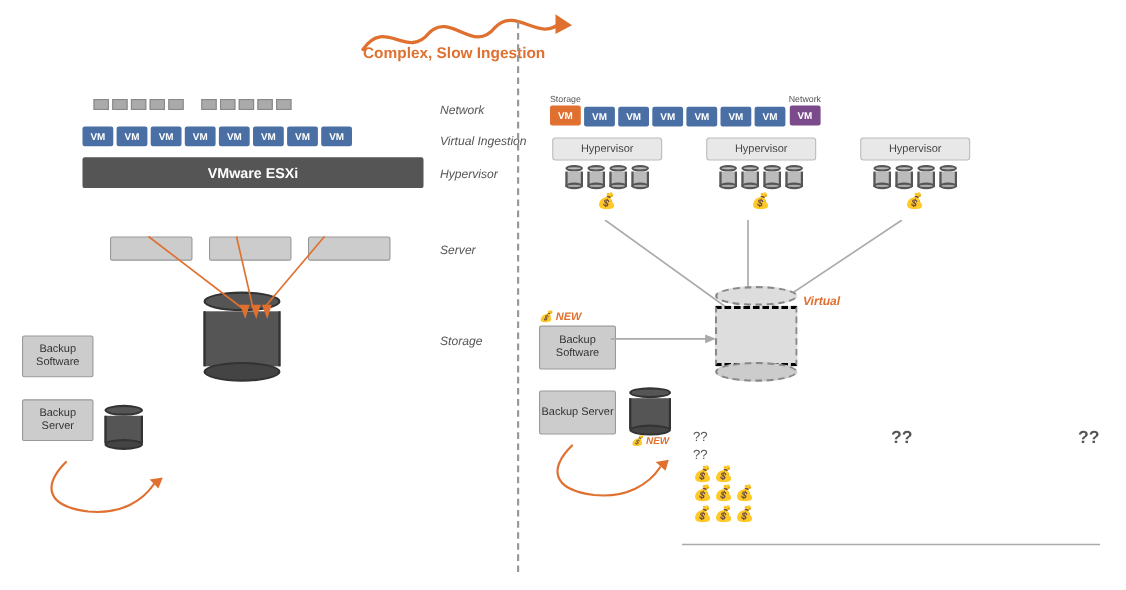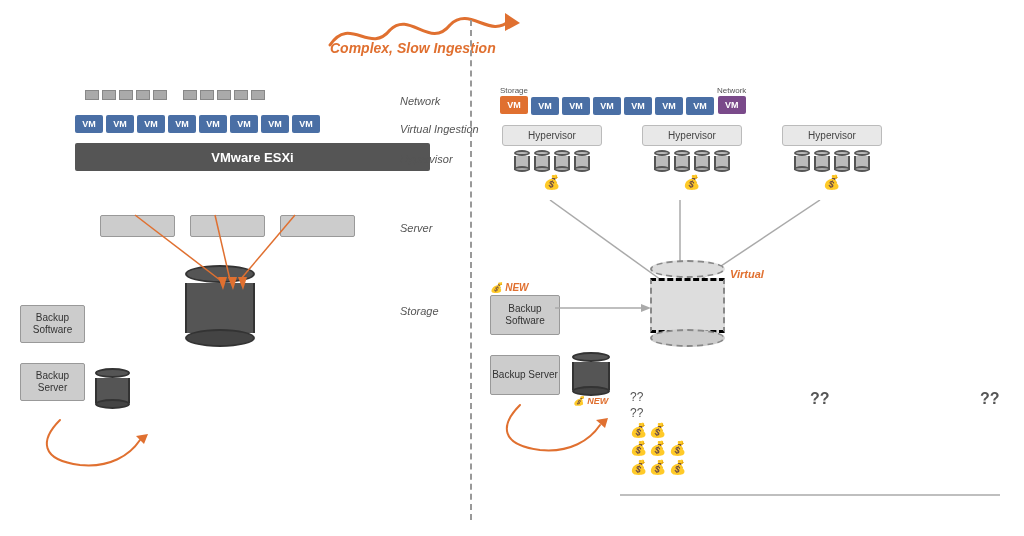--- a/index.html
+++ b/index.html
@@ -130,21 +130,20 @@
       font-weight: bold;
       font-style: italic;
       font-size: 11px;
     }
 
     
     .complex-text {
       position: absolute;
       font-size: 14px;
       color: #e07030;
-      font-style: italic;
       font-weight: bold;
     }
 
     
     .hypervisor-box {
       background: #e8e8e8;
       border: 1px solid #bbb;
       border-radius: 3px;
       font-size: 10px;
       color: #444;
@@ -184,21 +183,21 @@
     <div class="vm-box vm-blue">VM</div>
     <div class="vm-box vm-blue">VM</div>
     <div class="vm-box vm-blue">VM</div>
     <div class="vm-box vm-blue">VM</div>
     <div class="vm-box vm-blue">VM</div>
     <div class="vm-box vm-blue">VM</div>
     <div class="vm-box vm-blue">VM</div>
     <div class="vm-box vm-blue">VM</div>
   </div>
 
-  <div class="esxi-bar" style="left:75px; top:143px; width:355px; height:28px;">VMware ESXi</div>
+  <div class="esxi-bar" style="left:75px; top:143px; width:310px; height:28px;">VMware ESXi</div>
 
   <div style="position:absolute; left:100px; top:215px; display:flex; gap:15px;">
     <div class="server-box" style="width:75px;height:22px;"></div>
     <div class="server-box" style="width:75px;height:22px;"></div>
     <div class="server-box" style="width:75px;height:22px;"></div>
   </div>
 
   <div class="cylinder cyl-dark" style="position:absolute; left:185px; top:265px;">
     <div class="cyl-top" style="width:70px;height:18px;"></div>
     <div class="cyl-body" style="width:70px;height:50px;"></div>

